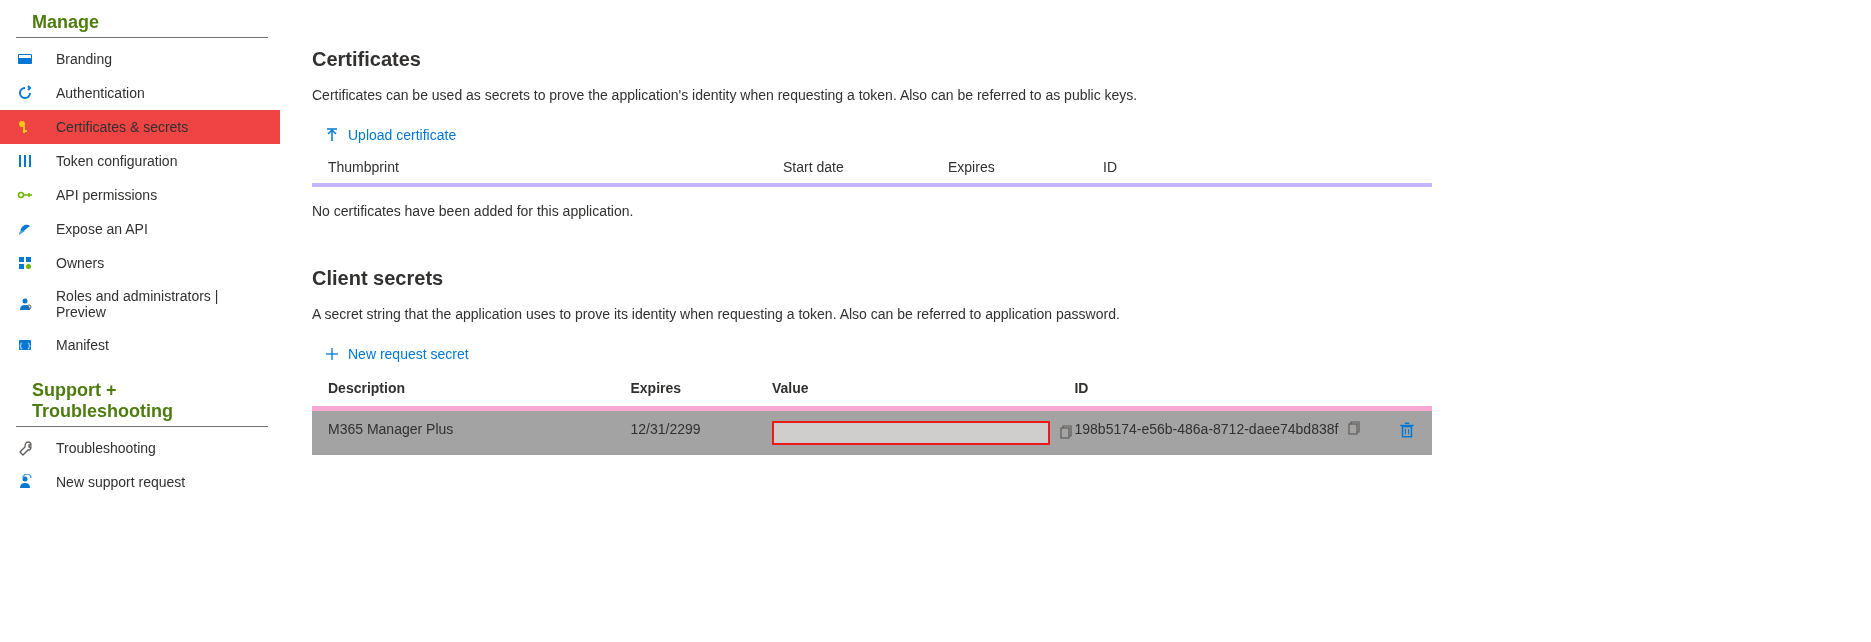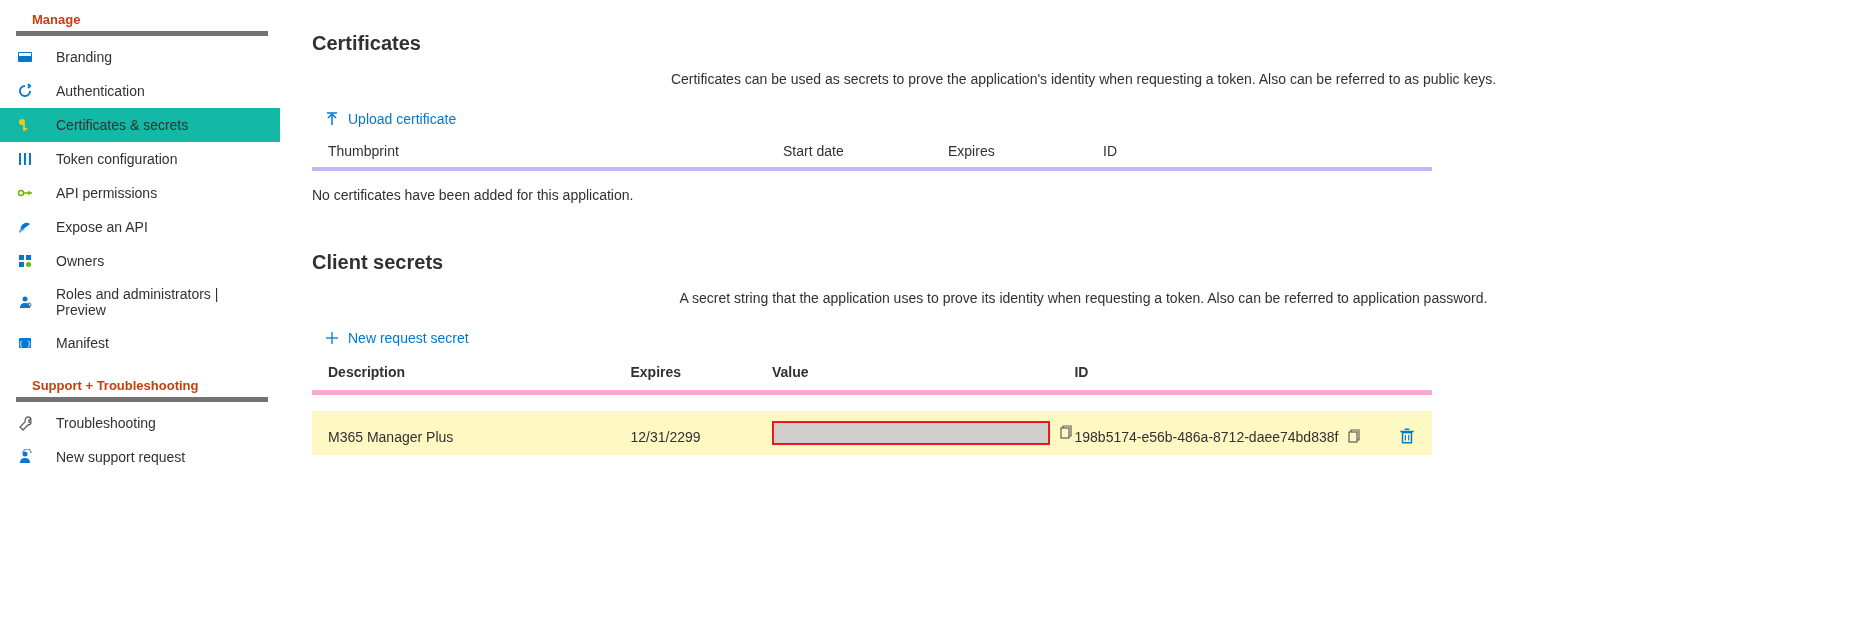--- a/index.html
+++ b/index.html
@@ -13,62 +13,61 @@
       color: #323130;
       background: #ffffff;
       display: flex;
     }
     .sidebar {
       width: 280px;
       padding: 8px 0;
     }
     .section-header {
       font-weight: 600;
-      color: #c2410c;
-      font-size: 13px;
+      color: #4d7c0f;
+      font-size: 18px;
       padding: 4px 16px 4px 16px;
-      border-bottom: 5px solid #737373;
+      border-bottom: 1px solid #737373;
       margin-bottom: 4px;
       width: 252px;
       margin-left: 16px;
     }
     .sidebar-item {
       display: flex;
       align-items: center;
       padding: 8px 16px 8px 16px;
       cursor: pointer;
       color: #323130;
       gap: 22px;
     }
     .sidebar-item.selected {
-      background: #14b8a6;
+      background: #ef4444;
     }
     .sidebar-icon {
       width: 18px;
       height: 18px;
       display: inline-flex;
       align-items: center;
       justify-content: center;
       flex-shrink: 0;
     }
     .main {
       flex: 1;
-      padding: 32px 16px 16px 32px;
+      padding: 48px 16px 16px 32px;
     }
     .main h2 {
       font-size: 20px;
       font-weight: 600;
       color: #323130;
       margin-bottom: 16px;
     }
     .description {
       color: #323130;
       margin-bottom: 16px;
       font-size: 14px;
-      text-align: center;
     }
     .action-button {
       display: inline-flex;
       align-items: center;
       gap: 8px;
       color: #0078d4;
       padding: 8px 12px;
       cursor: pointer;
       font-size: 14px;
     }
@@ -102,24 +101,23 @@
       width: 1120px;
     }
     .secrets-header {
       display: flex;
       padding: 10px 16px;
       font-weight: 700;
       border-bottom: 5px solid #f9a8d4;
     }
     .secrets-row {
       display: flex;
-      align-items: flex-end;
+      align-items: flex-start;
       padding: 10px 16px;
-      background: #fef9c3;
-      margin-top: 16px;
+      background: #a3a3a3;
     }
     .sec-col-desc { width: 310px; }
     .sec-col-expires { width: 145px; }
     .sec-col-value { width: 310px; display: flex; align-items: center; gap: 8px; }
     .sec-col-id { width: 310px; display: flex; align-items: center; gap: 8px; }
     .sec-col-actions { width: 40px; display: flex; align-items: center; justify-content: flex-end; }
     .redacted-box {
       border: 2px solid #ec191a;
       background: #d0cecd;
       width: 278px;

